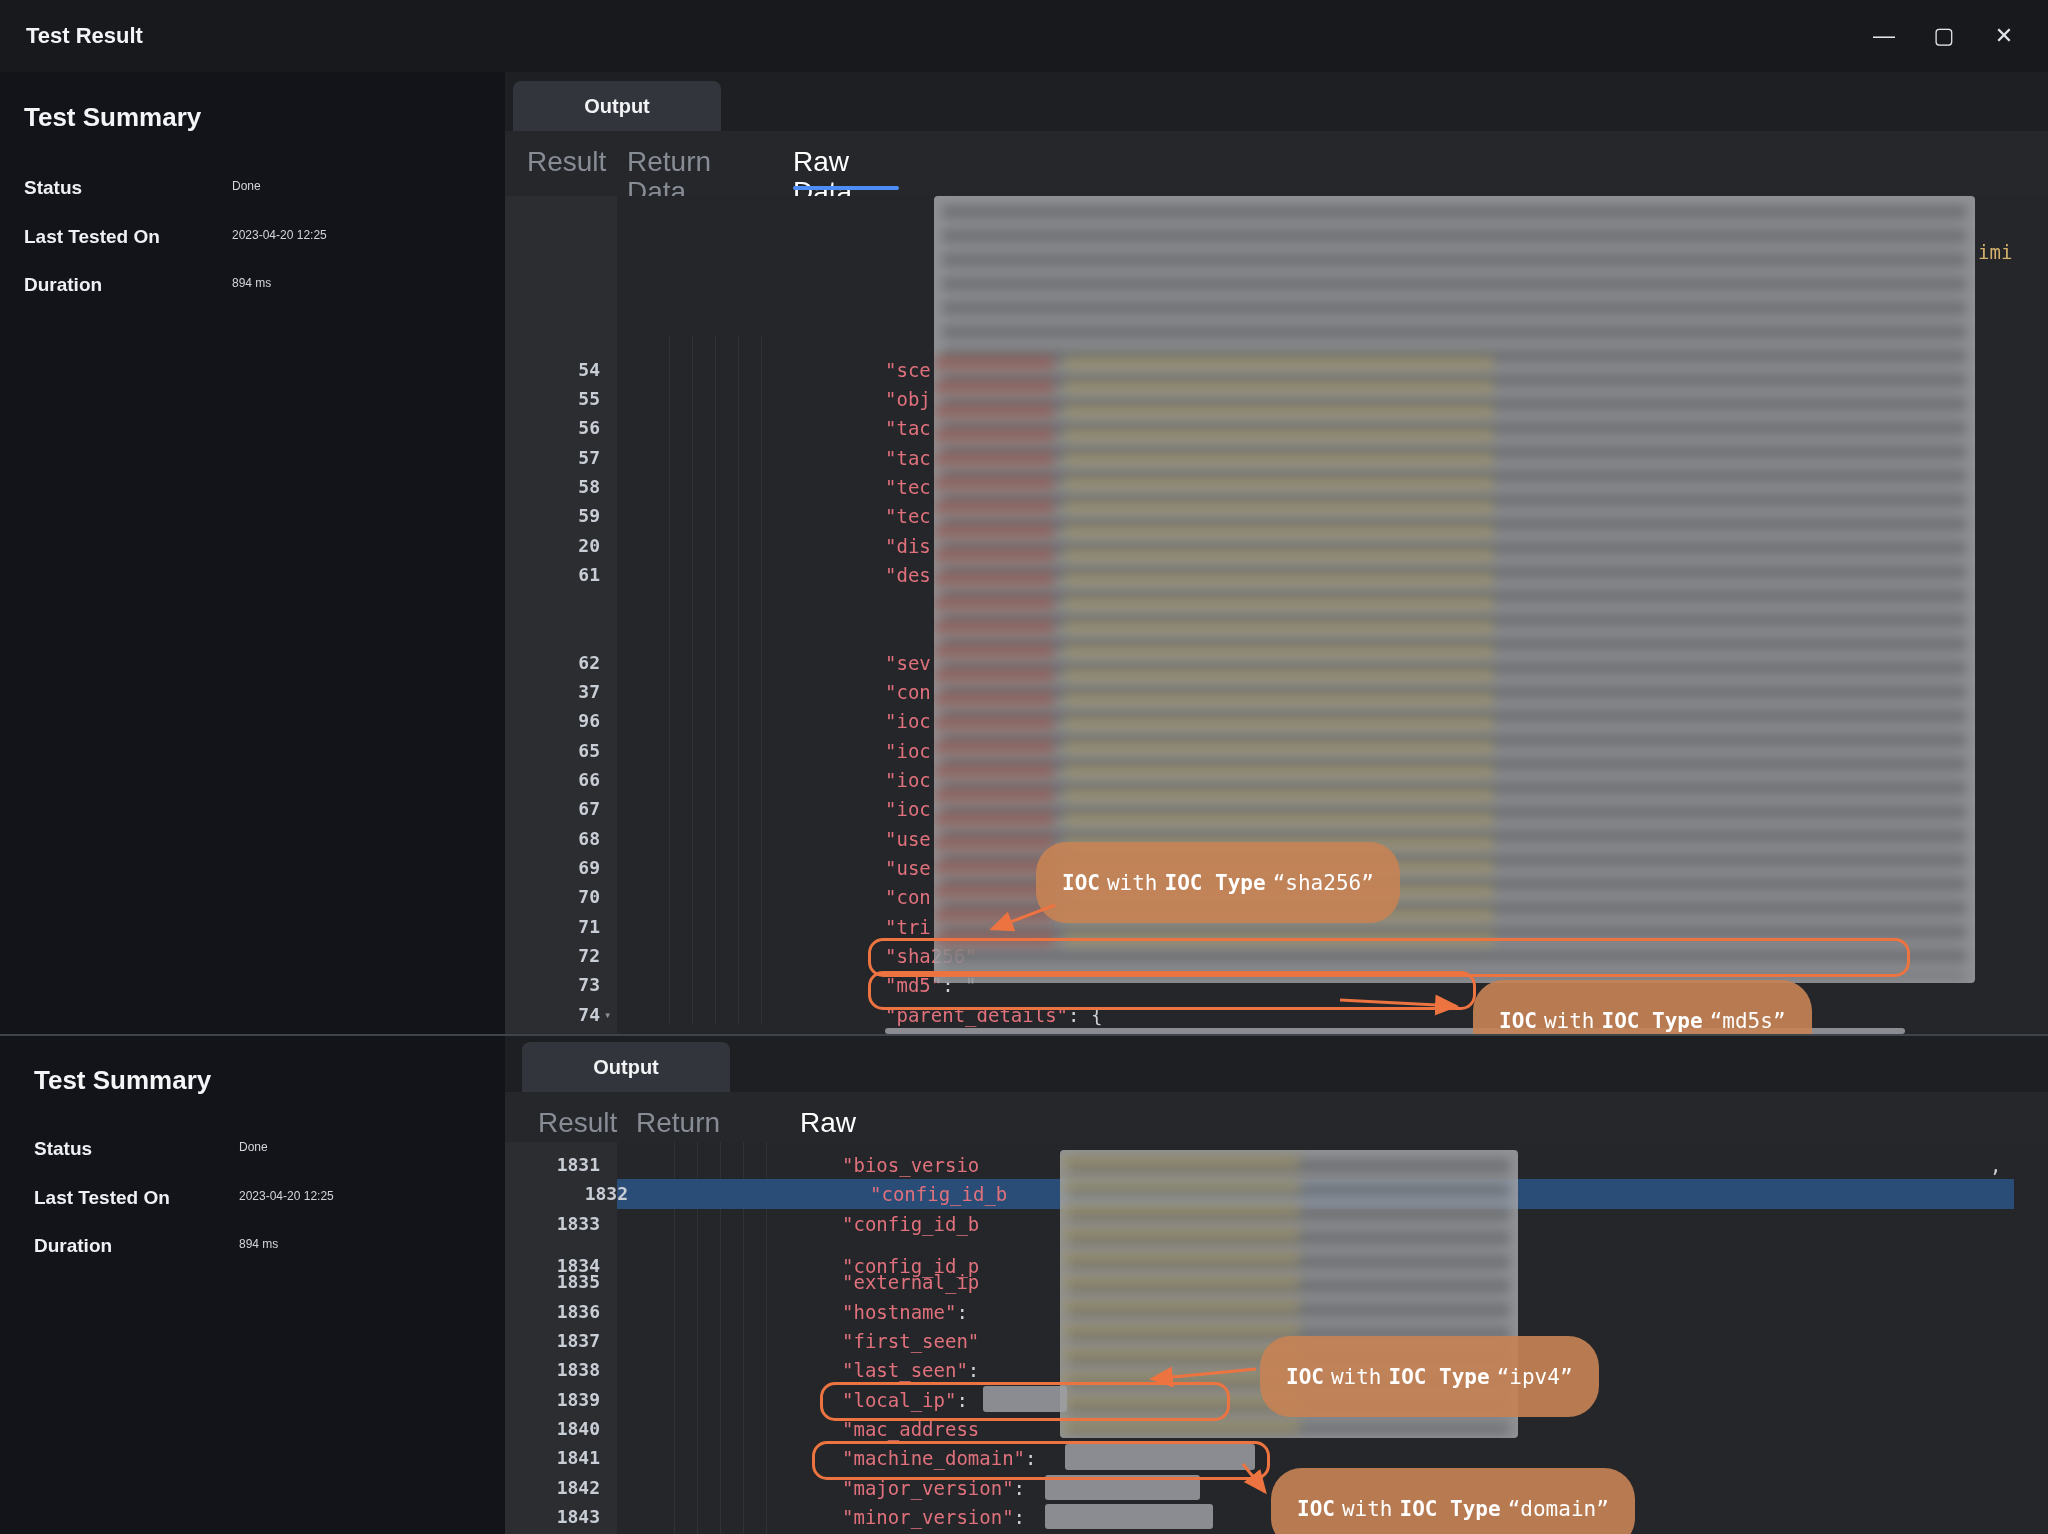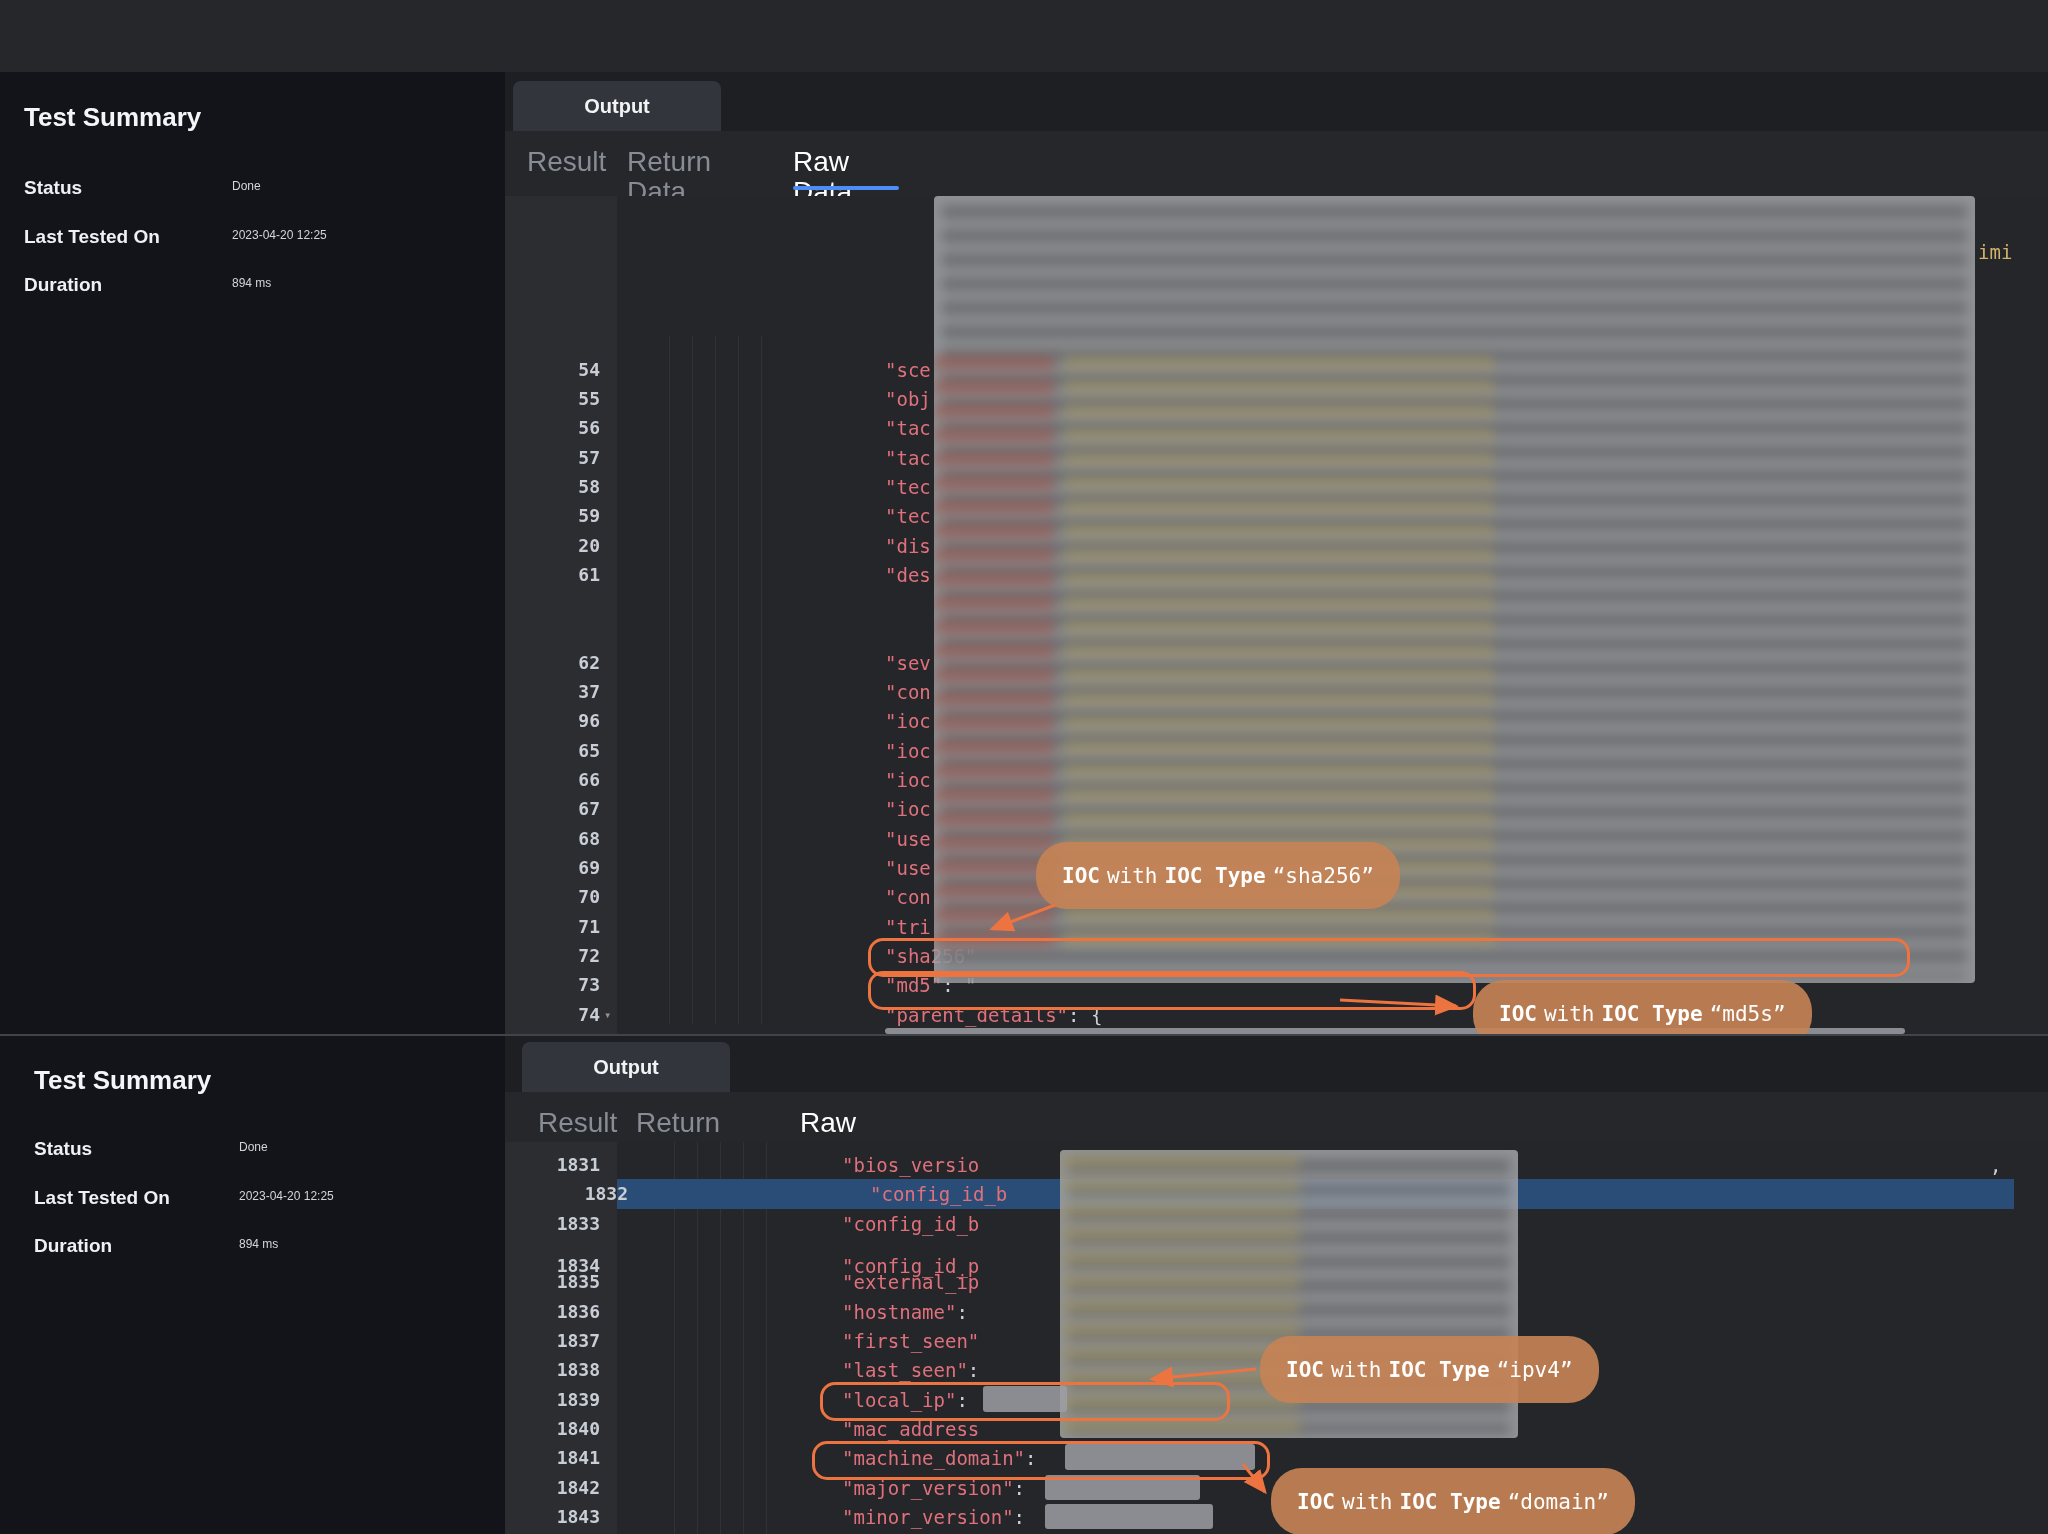--- a/index.html
+++ b/index.html
@@ -48,31 +48,39 @@
   .bl-lines{position:absolute;left:8px;right:8px;top:4px;bottom:4px;filter:blur(6px);
     background-image:repeating-linear-gradient(to bottom,rgba(58,60,66,0.40) 5px,rgba(58,60,66,0.40) 19px,rgba(0,0,0,0) 19px,rgba(0,0,0,0) 29px);}
   .bl-keys{position:absolute;filter:blur(6px);
     background-image:repeating-linear-gradient(to bottom,rgba(156,82,72,0.60) 5px,rgba(156,82,72,0.60) 19px,rgba(0,0,0,0) 19px,rgba(0,0,0,0) 29px);}
   .bl-vals{position:absolute;filter:blur(6px);
     background-image:repeating-linear-gradient(to bottom,rgba(168,152,92,0.50) 5px,rgba(168,152,92,0.50) 19px,rgba(0,0,0,0) 19px,rgba(0,0,0,0) 29px);}
   .blurstrip{position:absolute;background:rgba(158,159,163,0.85);border-radius:3px;}
 
   
   .ioc-outline{position:absolute;border:3px solid #ed7440;border-radius:15px;}
-  .pill{position:absolute;height:59px;display:flex;align-items:center;gap:7px;padding:4px 26px;
+  .pill{position:absolute;height:59px;display:flex;align-items:center;gap:7px;padding:11px 26px;
     border-radius:31px;background:rgba(198,130,85,0.92);color:#ffffff;font-size:21px;white-space:nowrap;}
   .pill .pb{font-weight:bold;}
   .arrows{position:absolute;left:0;top:0;width:2048px;height:1534px;pointer-events:none;z-index:60;}
   .divider{position:absolute;left:0;top:1034px;width:2048px;height:2px;background:#3f434a;}
 </style>
 </head>
 <body>
 
 <div id="screen">
 
+  <div class="titlebar">
+    <div class="title">Test Result</div>
+    <div class="controls">
+      <span class="ctrl">—</span>
+      <span class="ctrl">▢</span>
+      <span class="ctrl">✕</span>
+    </div>
+  </div>
 
   <div class="content-bg" style="left:505px;top:72px;width:1543px;height:962px"></div>
 
   <div class="sidebar" style="left:0;top:72px;width:505px;height:962px">
     <div class="summary-title" style="left:24px;top:30px">Test Summary</div>
     <div class="sum-label" style="left:24px;top:105px">Status</div>
     <div class="sum-value" style="left:232px;top:107px">Done</div>
     <div class="sum-label" style="left:24px;top:154px">Last Tested On</div>
     <div class="sum-value" style="left:232px;top:156px">2023-04-20 12:25</div>
     <div class="sum-label" style="left:24px;top:202px">Duration</div>

